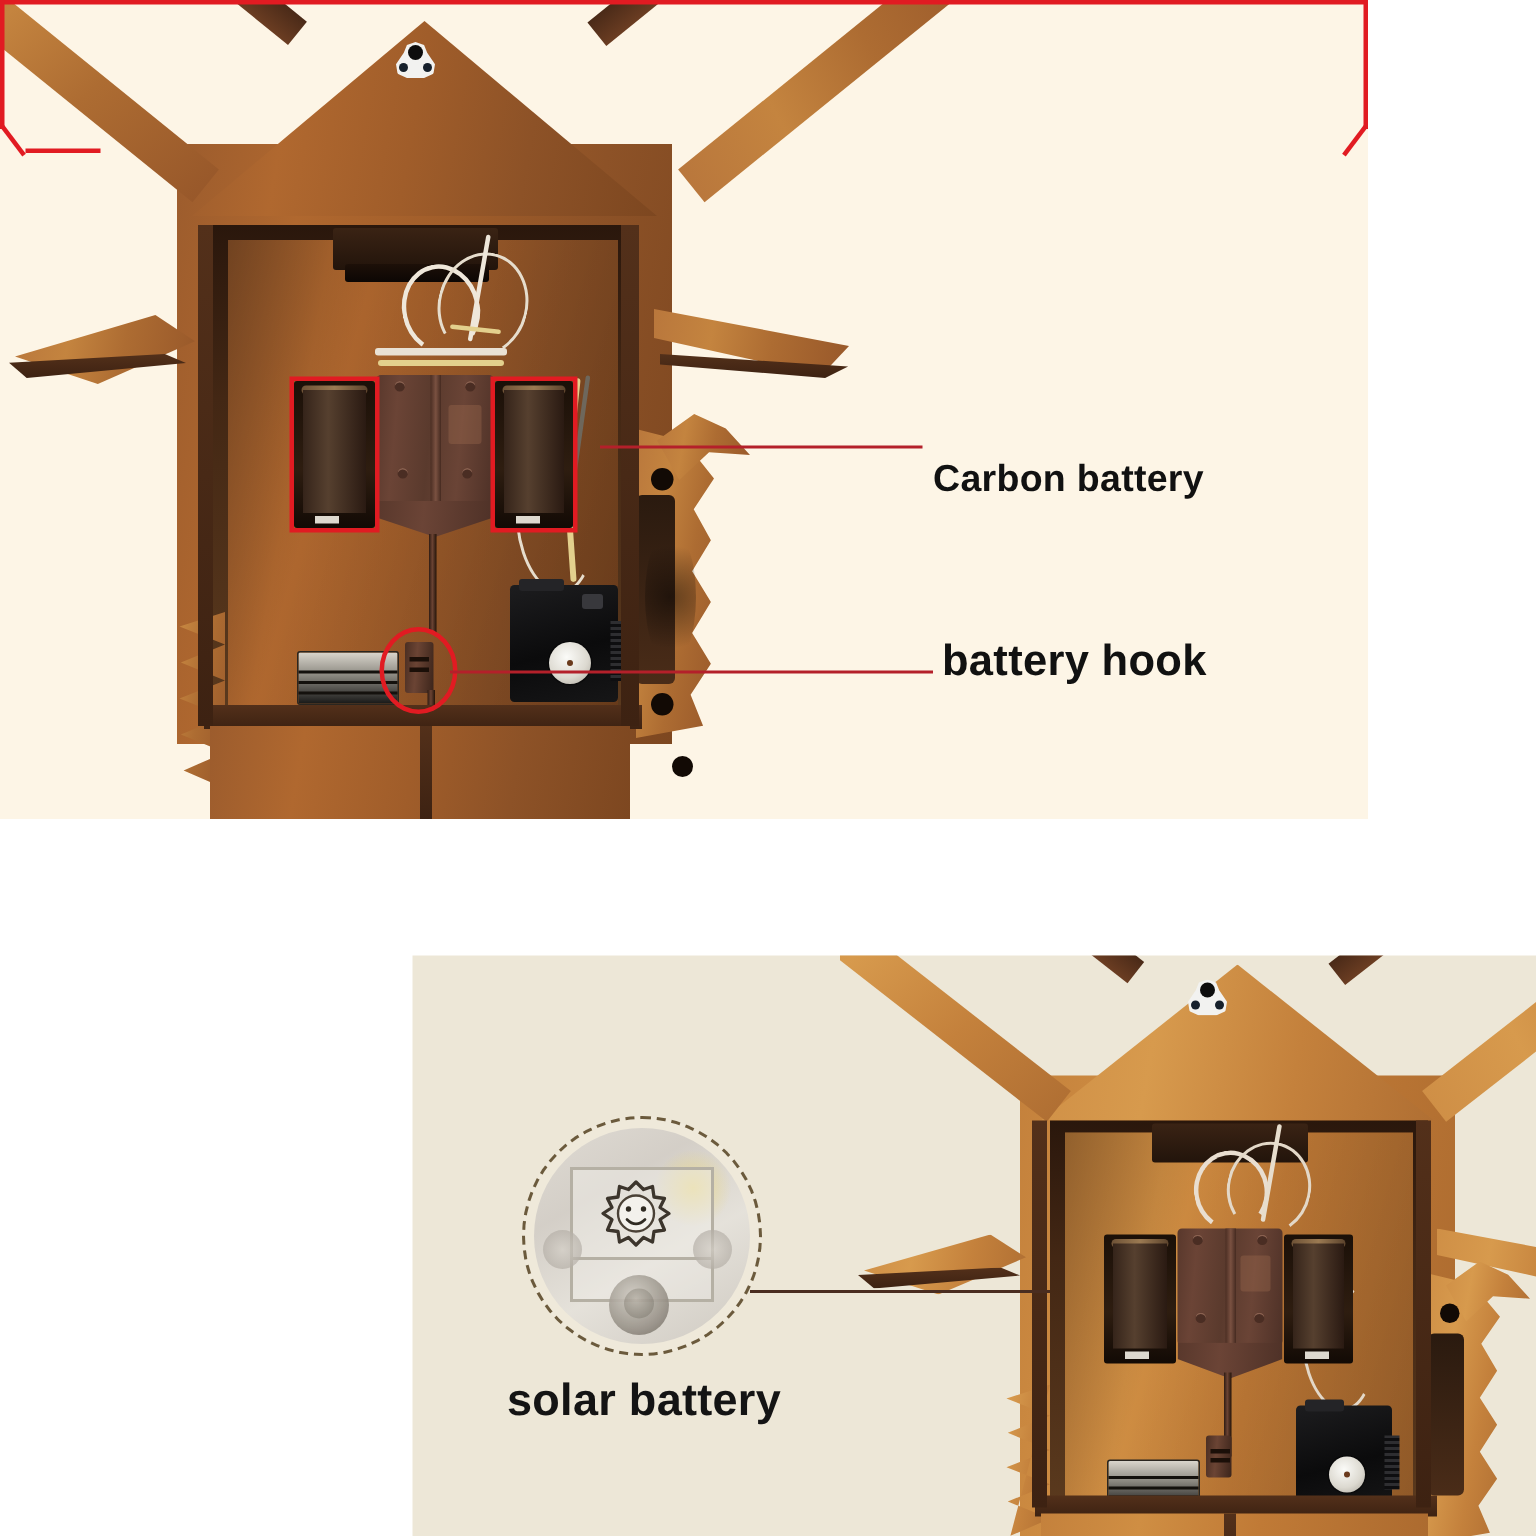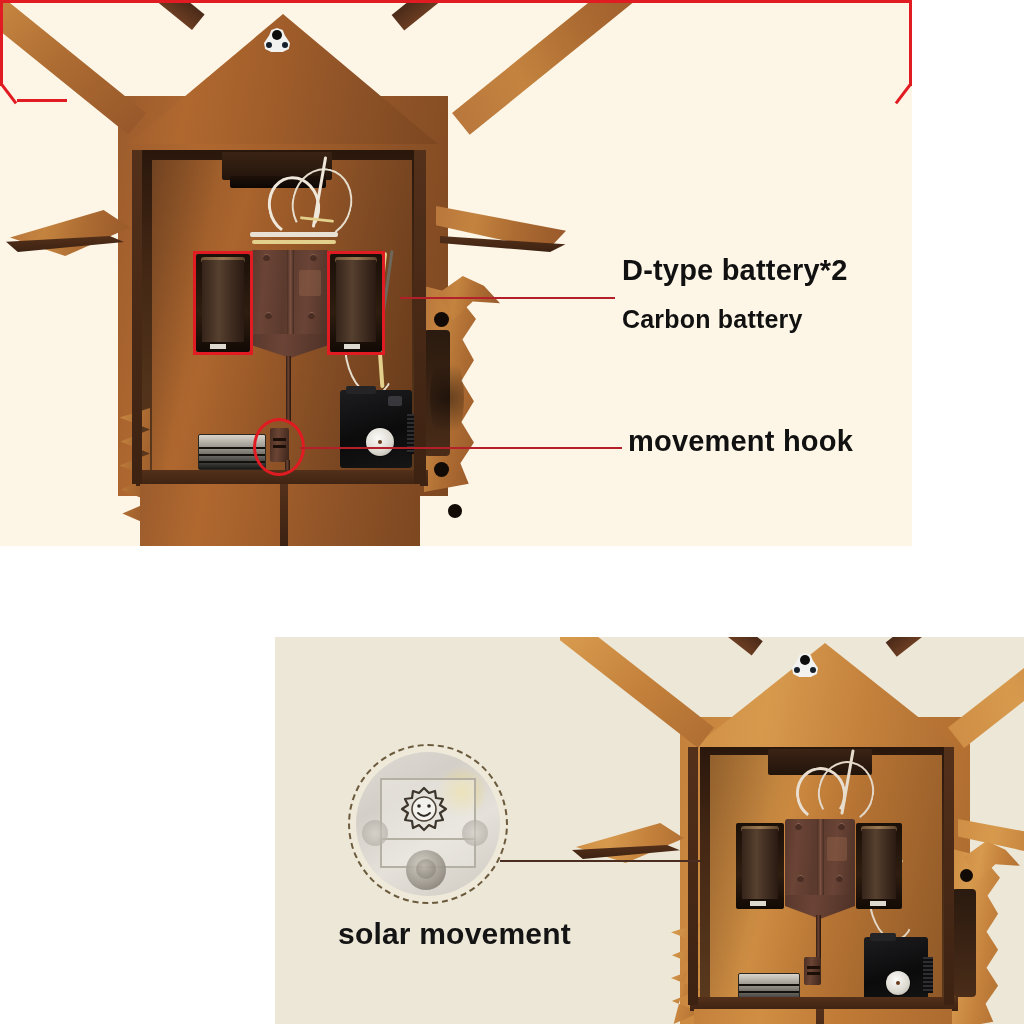--- a/index.html
+++ b/index.html
@@ -238,23 +238,22 @@
         <span class="bl r"></span>
       <span class="bl dl"></span>
         <span class="bl dr"></span>
         <span class="bl b"></span>
     </div>
     <div id="red-ellipse"></div>
 
     <div class="leader" id="leader-battery"></div>
     <div class="leader" id="leader-pendulum"></div>
 
-    <div class="anno-text" id="lbl-battery1">D-type battery*2</div>
     <div class="anno-text" id="lbl-battery2">Carbon battery</div>
-    <div class="anno-text" id="lbl-pendulum">movement hook</div>
+    <div class="anno-text" id="lbl-pendulum">battery hook</div>
   </div>
 
   <div class="panel" id="panel-bottom"></div>
 
   <div class="clock" id="clock-bottom" style="left:560px;top:637px;width:464px;height:387px;overflow:hidden;">
 
     <div class="gable wood-bright" style="left:120px;top:80px;width:290px;height:320px;"></div>
     <div class="gable wood-bright2" style="left:134px;top:6px;width:262px;height:104px;clip-path:polygon(50% 0,100% 100%,0 100%);"></div>
 
     <div class="roof-l" style="left:0px;top:4px;width:300px;height:18px;transform-origin:right center;transform:rotate(38deg) translate(-82px,62px);"></div>
@@ -354,15 +353,15 @@
       </g>
       <circle cx="28" cy="27" r="12" fill="#f3f1ec" stroke="#4a4136" stroke-width="1.6"></circle>
       <circle cx="23" cy="24" r="1.8" fill="#2f2a22"></circle>
       <circle cx="33" cy="24" r="1.8" fill="#2f2a22"></circle>
       <path d="M22 31 q6 6 12 0" fill="none" stroke="#2f2a22" stroke-width="1.8" stroke-linecap="round"></path>
     </svg>
     <div class="knob"></div>
   </div>
 
   <div class="leader" id="leader-solar"></div>
-  <div class="anno-text" id="lbl-solar">solar movement</div>
+  <div class="anno-text" id="lbl-solar">solar battery</div>
 
 </div>
 
 </body></html>

